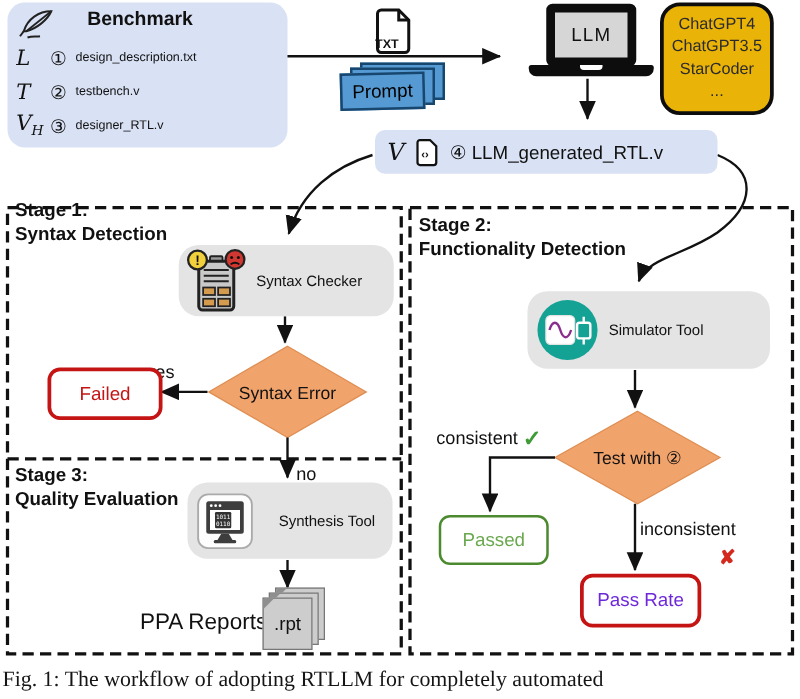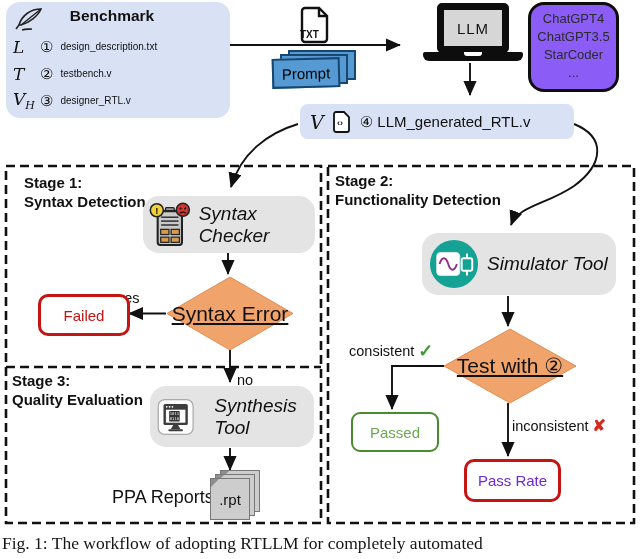--- a/index.html
+++ b/index.html
@@ -24,49 +24,49 @@
   .ppage.f{left:0;top:8px;display:flex;align-items:center;justify-content:center;
            font-size:15px;color:#000;transform:rotate(-1.5deg);}
   
   .lap-screen{left:437px;top:3px;width:58px;height:36px;border:7px solid #0d0d0d;border-radius:5px;
               background:#d6d6d6;display:flex;align-items:center;justify-content:center;
               font-size:15px;letter-spacing:1px;}
   .lap-base{left:423px;top:52px;width:100px;height:9px;background:#0d0d0d;border-radius:2px 2px 6px 6px;}
   .lap-notch{left:464px;top:52px;width:18px;height:4px;background:#ffffff;border-radius:0 0 3px 3px;}
   
   .models-box{left:528px;top:2px;width:85px;height:79px;border:3px solid #0d0d0d;border-radius:16px;
-              background:#8b5cf6;padding-top:5px;text-align:center;font-size:13px;line-height:18px;color:#2b2b2b;}
+              background:#eab308;padding-top:5px;text-align:center;font-size:13px;line-height:18px;color:#2b2b2b;}
   
   .v-box{left:300px;top:104px;width:274px;height:35px;background:#d9e1f4;border-radius:8px;
          display:flex;align-items:center;padding-left:10px;gap:8px;box-sizing:border-box;}
   .v-sym{font-family:"DejaVu Serif",serif;font-style:italic;font-size:19px;}
   .v-file{font-size:15px;text-align:center;}
   
   .stage-label{font-weight:bold;font-size:15px;line-height:19px;}
-  .s1{left:12px;top:173px;margin-left:12px;} .s3{left:12px;top:371px;} .s2{left:335px;top:171px;}
+  .s1{left:12px;top:159px;} .s3{left:12px;top:371px;} .s2{left:335px;top:171px;}
   
   .tool-box{background:#e4e4e4;border-radius:16px;display:flex;align-items:center;}
   .checker{left:143px;top:196px;width:172px;height:57px;}
   .synth{left:150px;top:386px;width:164px;height:61px;}
   .simu{left:422px;top:233px;width:194px;height:62px;}
-  .tool-label{font-size:19px;font-style:italic;}
-  
-  .dlabel{display:flex;align-items:center;justify-content:center;font-size:21px;text-decoration:underline;}
+  .tool-label{font-size:12px;}
+  
+  .dlabel{display:flex;align-items:center;justify-content:center;font-size:14px;}
   .d1{left:167px;top:277px;width:126px;height:73px;}
   .d2{left:444px;top:329px;width:132px;height:74px;}
   
   .out-box{display:flex;align-items:center;justify-content:center;font-size:15px;background:#fff;}
   .failed{left:38px;top:294px;width:86px;height:36px;border:3px solid #c41414;border-radius:10px;color:#c41414;}
   .passed{left:351px;top:412px;width:84px;height:36px;border:2.5px solid #4c8a2f;border-radius:9px;color:#6aa84f;}
   .passrate{left:464px;top:459px;width:91px;height:37px;border:3px solid #c41414;border-radius:10px;color:#6d28d9;}
   
   .edge-label{font-size:14.5px;}
   .yes{left:117px;top:290px;} .no{left:237px;top:348px;margin-top:24px;}
   .consistent{left:349px;top:340px;display:flex;align-items:center;gap:4px;}
-  .inconsistent{left:512px;top:416px;display:flex;align-items:center;gap:4px;}
+  .inconsistent{left:512px;top:416px;display:flex;align-items:flex-end;gap:4px;flex-direction:column;}
   .check{color:#3f9b35;font-size:18px;font-weight:bold;}
   .cross{color:#d42a1e;font-size:16px;font-weight:bold;}
   
   .rpt-wrap{left:210px;top:468px;width:52px;height:52px;}
   .rpt-page{position:absolute;width:38px;height:40px;background:#cdcdcd;border:1.5px solid #777;}
   .rpt-page::before{content:'';position:absolute;top:0;left:0;border-style:solid;
                     border-width:8px 8px 0 0;border-color:#8f8f8f transparent transparent transparent;}
   .rpt-b{left:10px;top:2px;} .rpt-m{left:5px;top:6px;}
   .rpt-f{left:0;top:10px;display:flex;align-items:center;justify-content:center;font-size:15px;color:#111;}
   .ppa-label{left:112px;top:487px;font-size:18px;}

